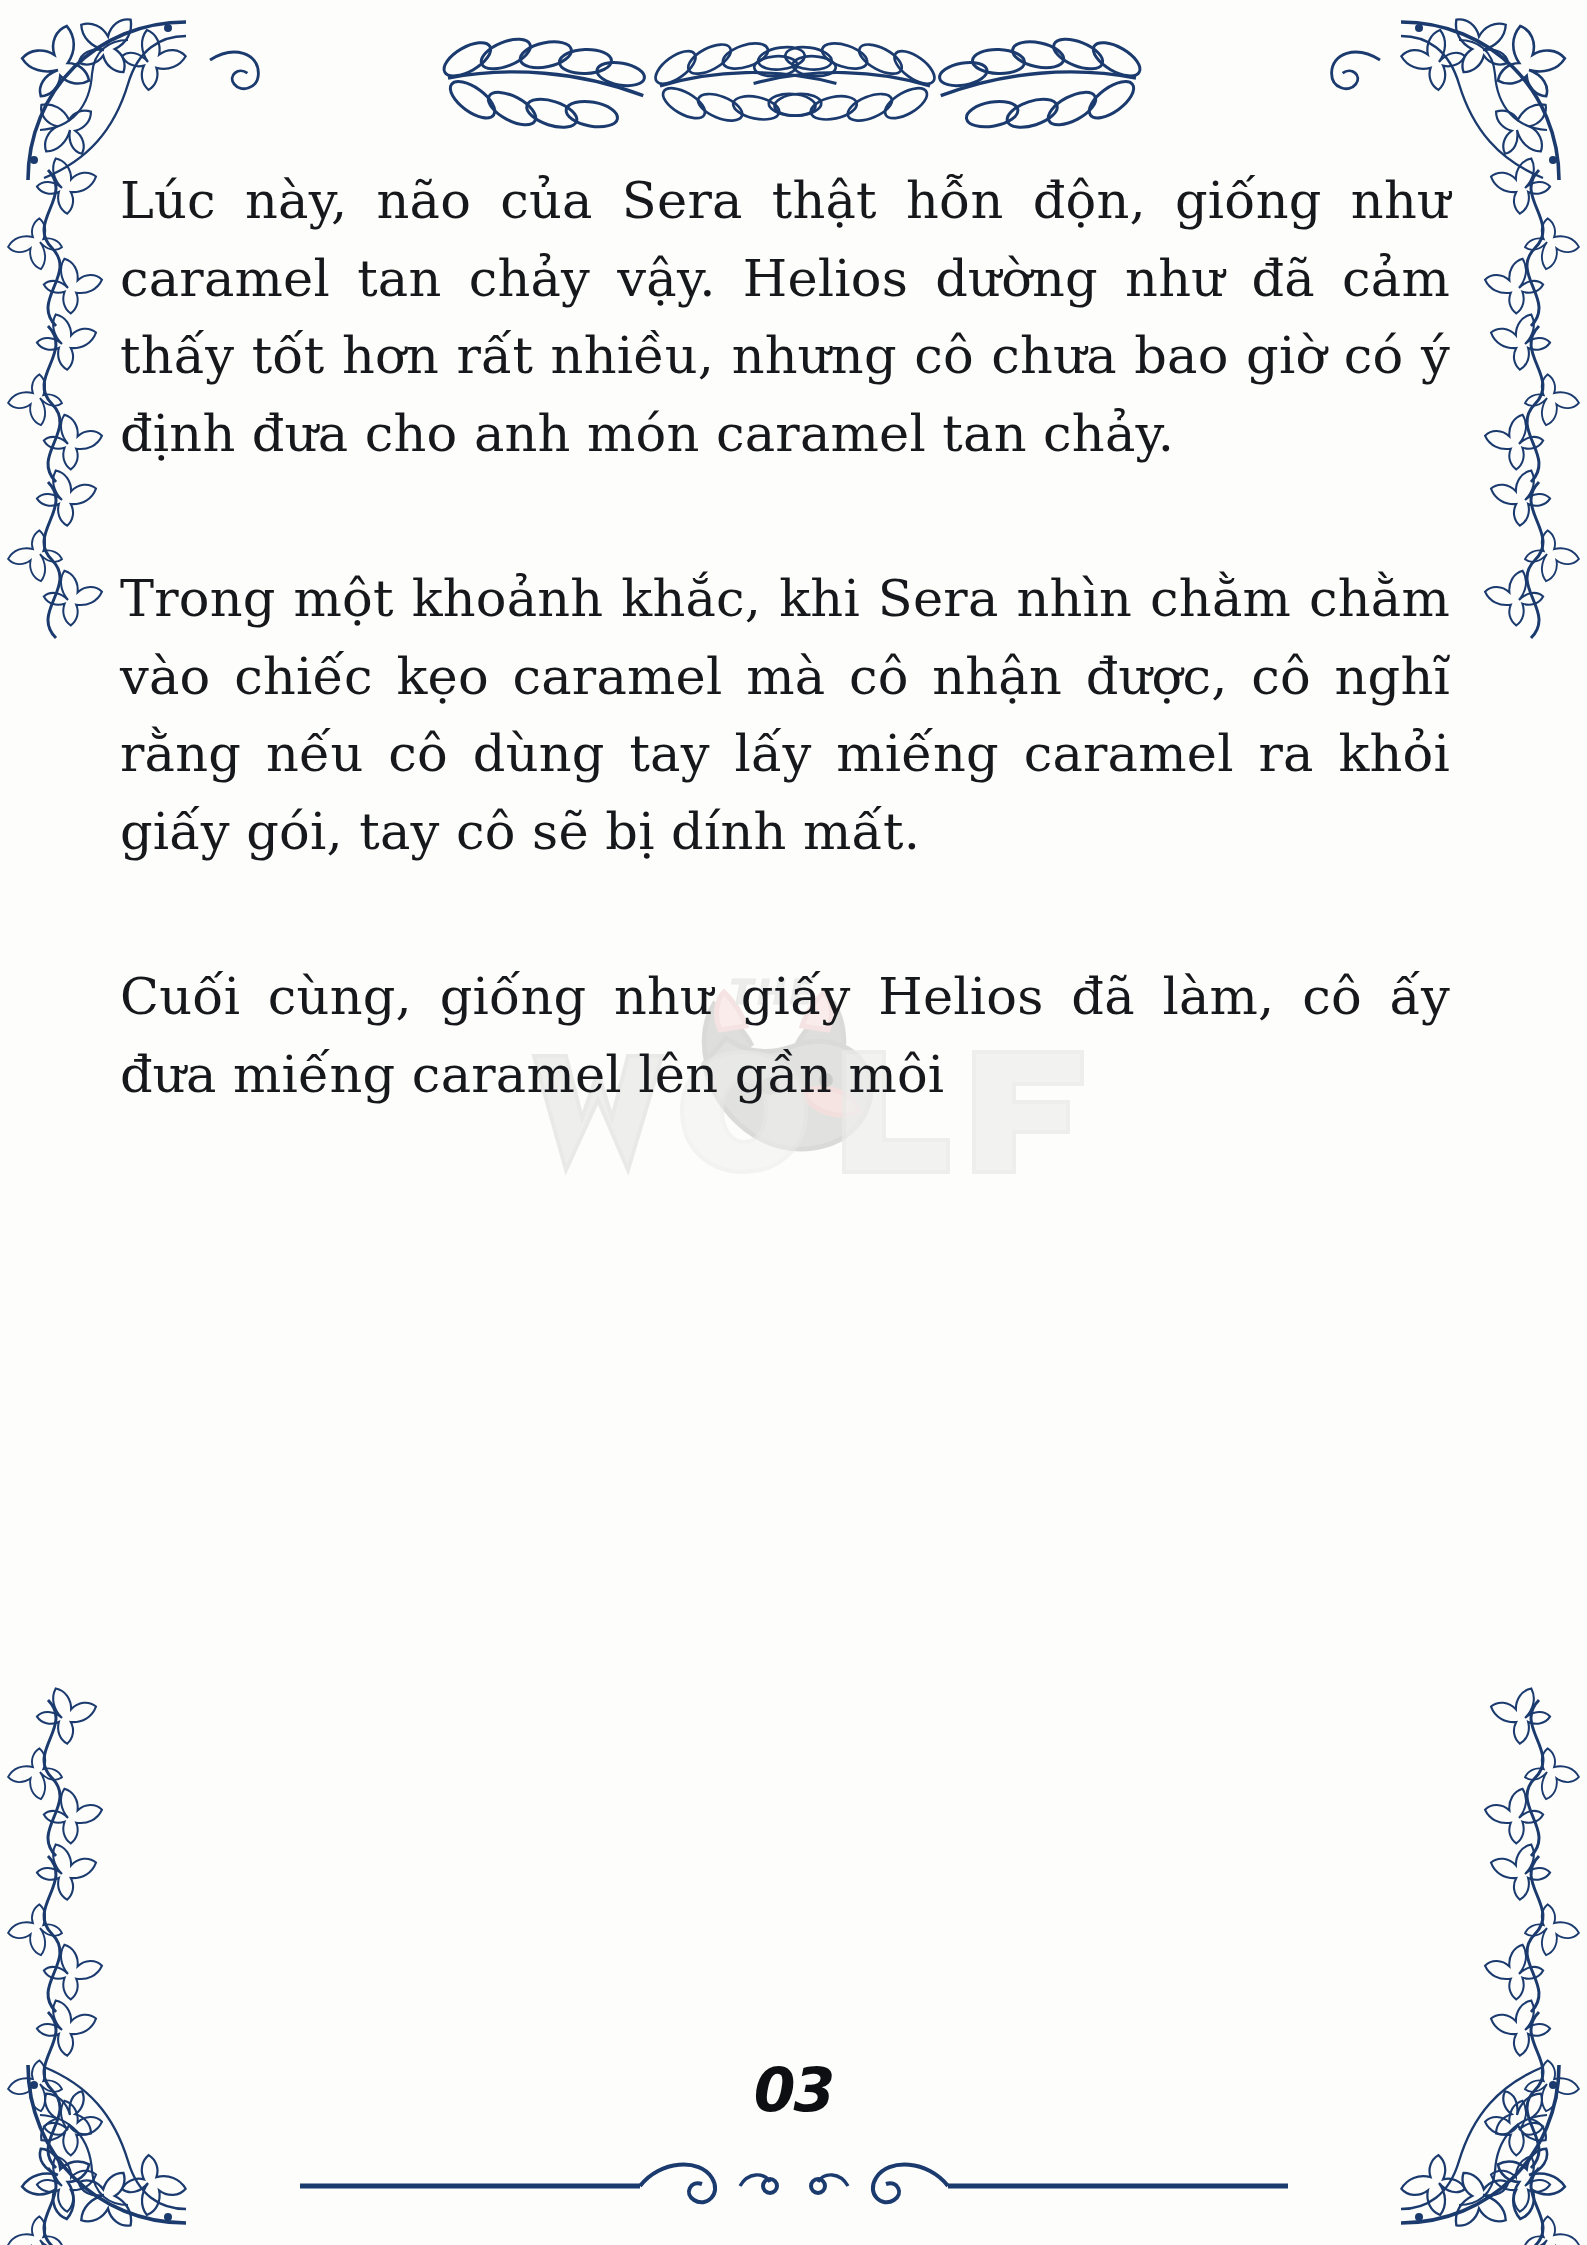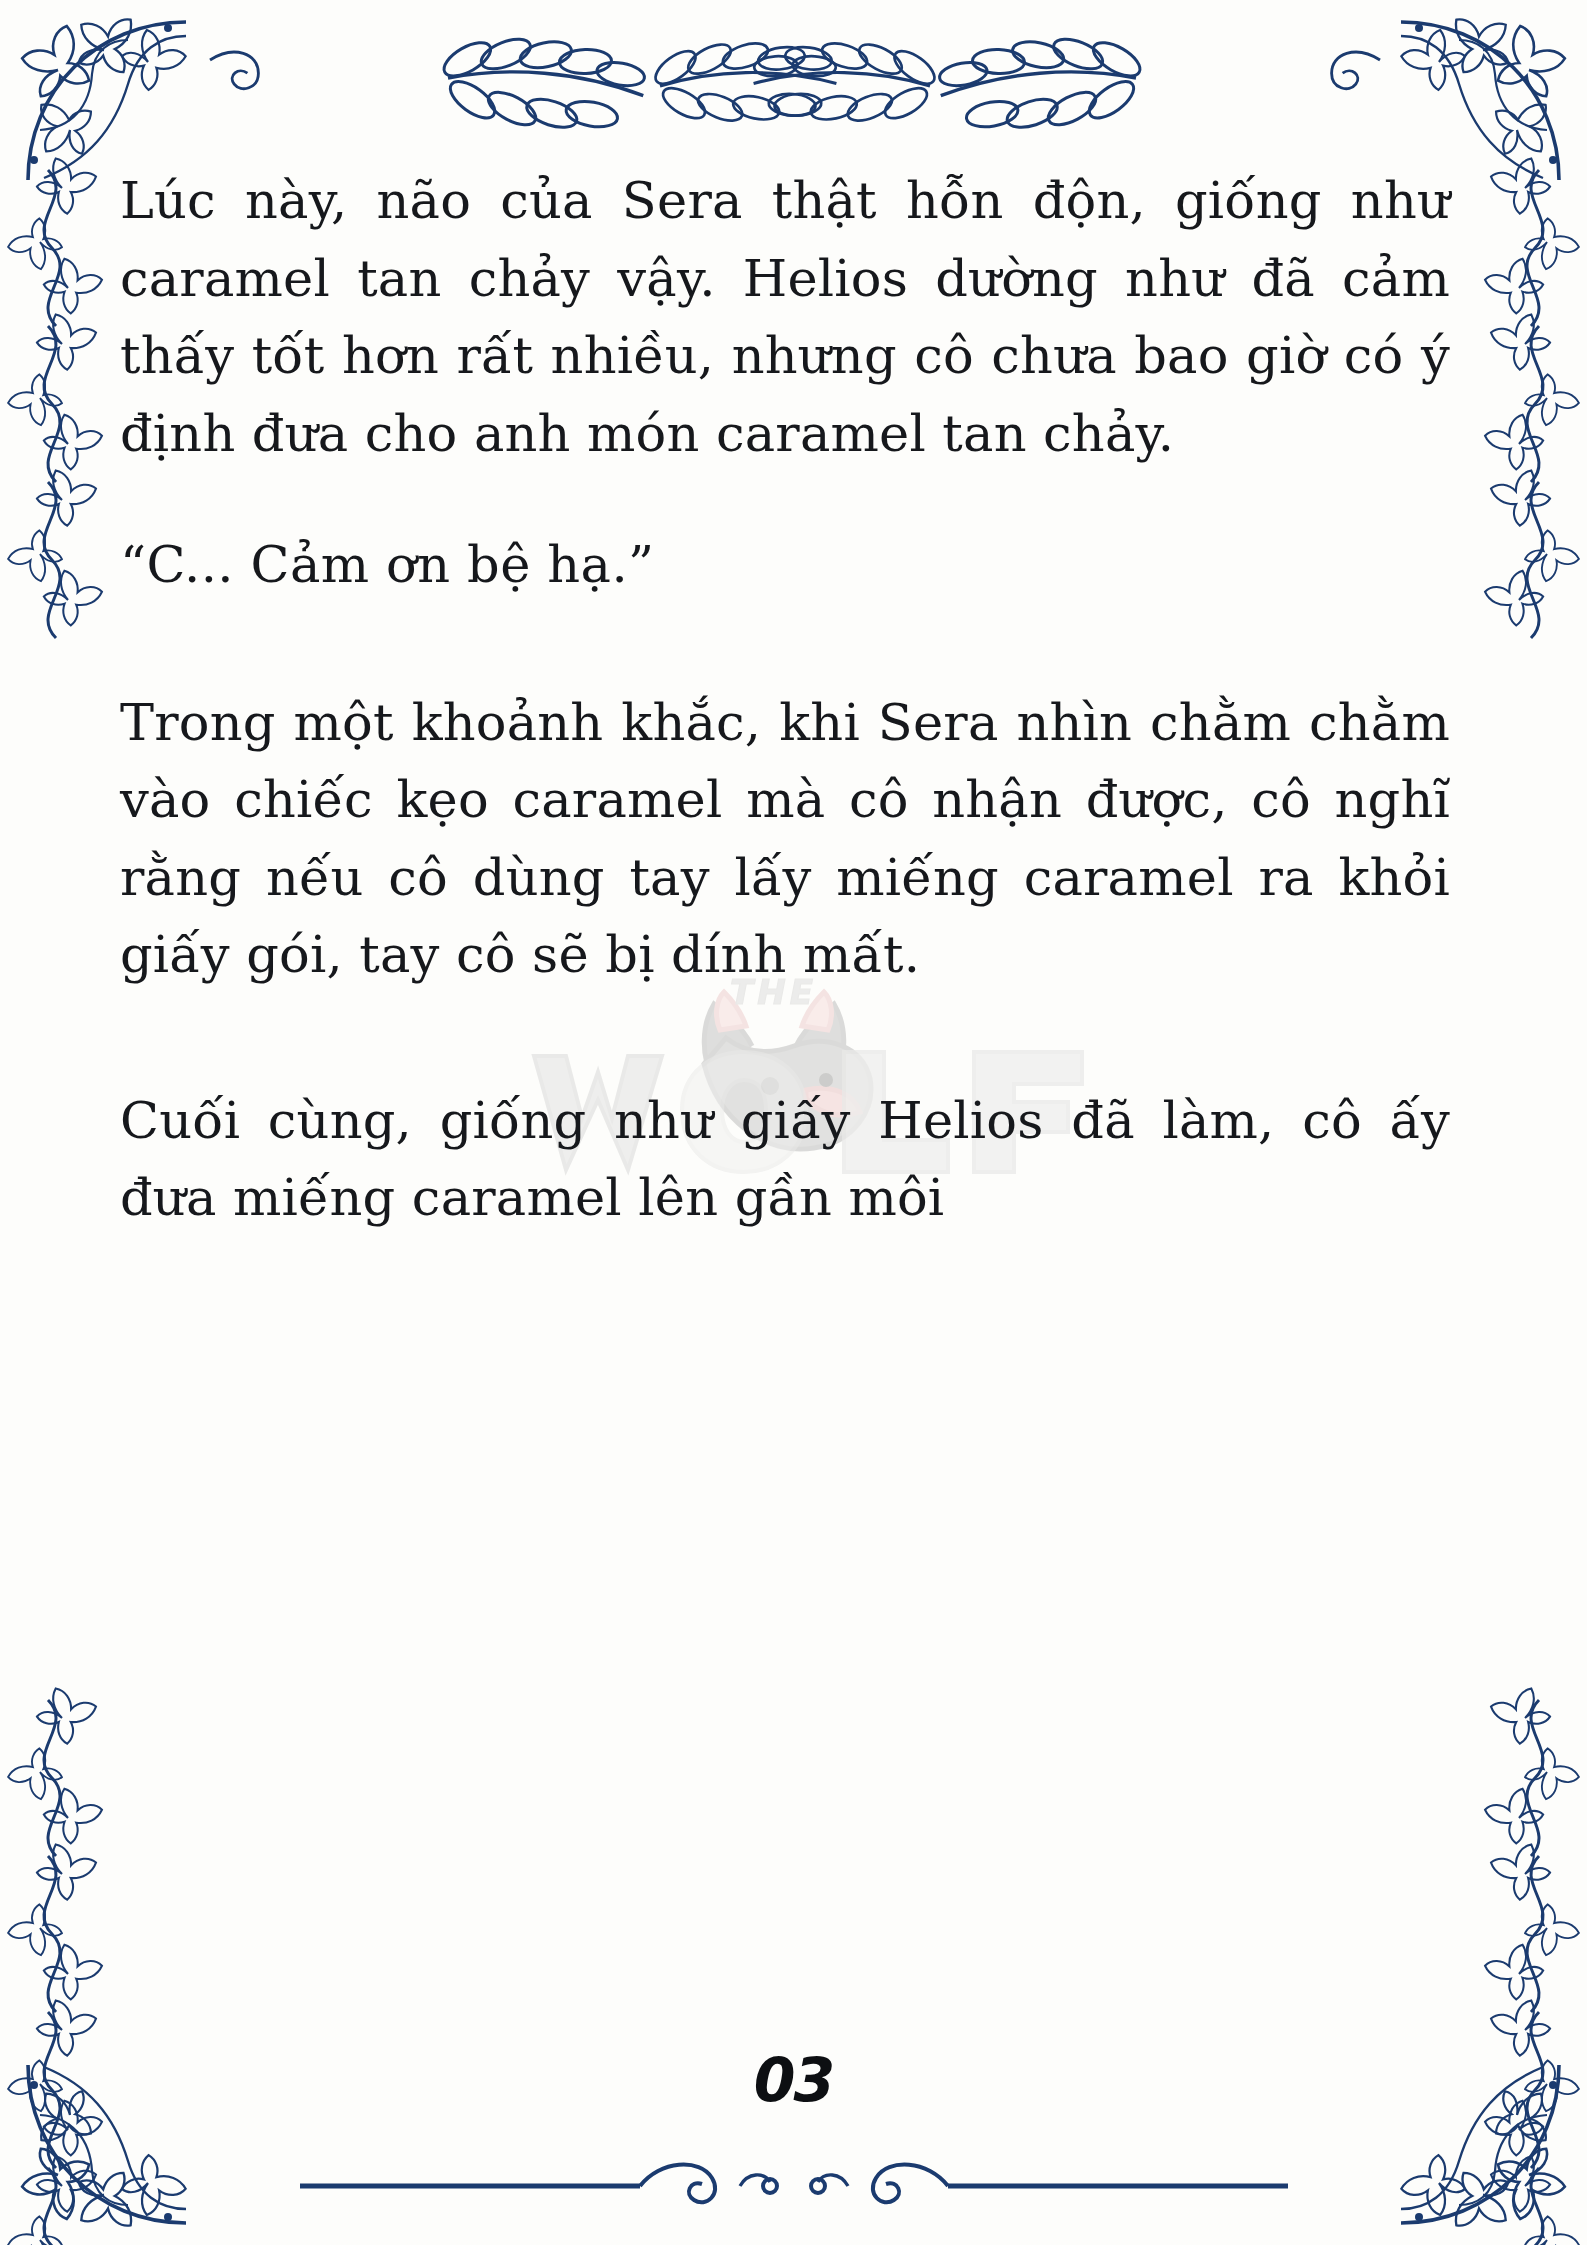--- a/index.html
+++ b/index.html
@@ -61,21 +61,21 @@
   .para.tight {
     margin-bottom: 46px;
   }
   .spacer-big { height: 34px; }
 
   
   .page-number {
     position: absolute;
     left: 0;
     right: 0;
-    bottom: 130px;
+    bottom: 120px;
     text-align: center;
     font-family: "DejaVu Sans", sans-serif;
     font-weight: bold;
     font-style: italic;
     font-size: 60px;
     letter-spacing: -2px;
     color: #0d0f12;
   }
 </style>
 </head>
@@ -237,21 +237,20 @@
       <path d="M430 92 L 470 92 L 470 180 L 534 180 L 534 212 L 430 212 Z" opacity="0.75"></path>
       <path d="M560 92 L 668 92 L 668 124 L 600 124 L 600 142 L 654 142 L 654 172 L 600 172 L 600 212 L 560 212 Z" opacity="0.75"></path>
     </g>
     <g>
       <text x="316" y="44" font-family="DejaVu Sans, sans-serif" font-size="34" font-weight="bold" font-style="italic" fill="#c8c8c8" stroke="#bdbdbd" stroke-width="1.2" letter-spacing="4">THE</text>
     </g>
   </svg>
 
   <div class="text-col">
     <p class="para">Lúc này, não của Sera thật hỗn độn, giống như caramel tan chảy vậy. Helios dường như đã cảm thấy tốt hơn rất nhiều, nhưng cô chưa bao giờ có ý định đưa cho anh món caramel tan chảy.</p>
-    <p class="para quote tight">“C... Cảm ơn bệ hạ.”</p>
     <div class="spacer-big"></div>
     <p class="para">Trong một khoảnh khắc, khi Sera nhìn chằm chằm vào chiếc kẹo caramel mà cô nhận được, cô nghĩ rằng nếu cô dùng tay lấy miếng caramel ra khỏi giấy gói, tay cô sẽ bị dính mất.</p>
     <div class="spacer-big"></div>
     <p class="para">Cuối cùng, giống như giấy Helios đã làm, cô ấy đưa miếng caramel lên gần môi</p>
   </div>
 
   <div class="page-number">03</div>
 
 </div>
 

